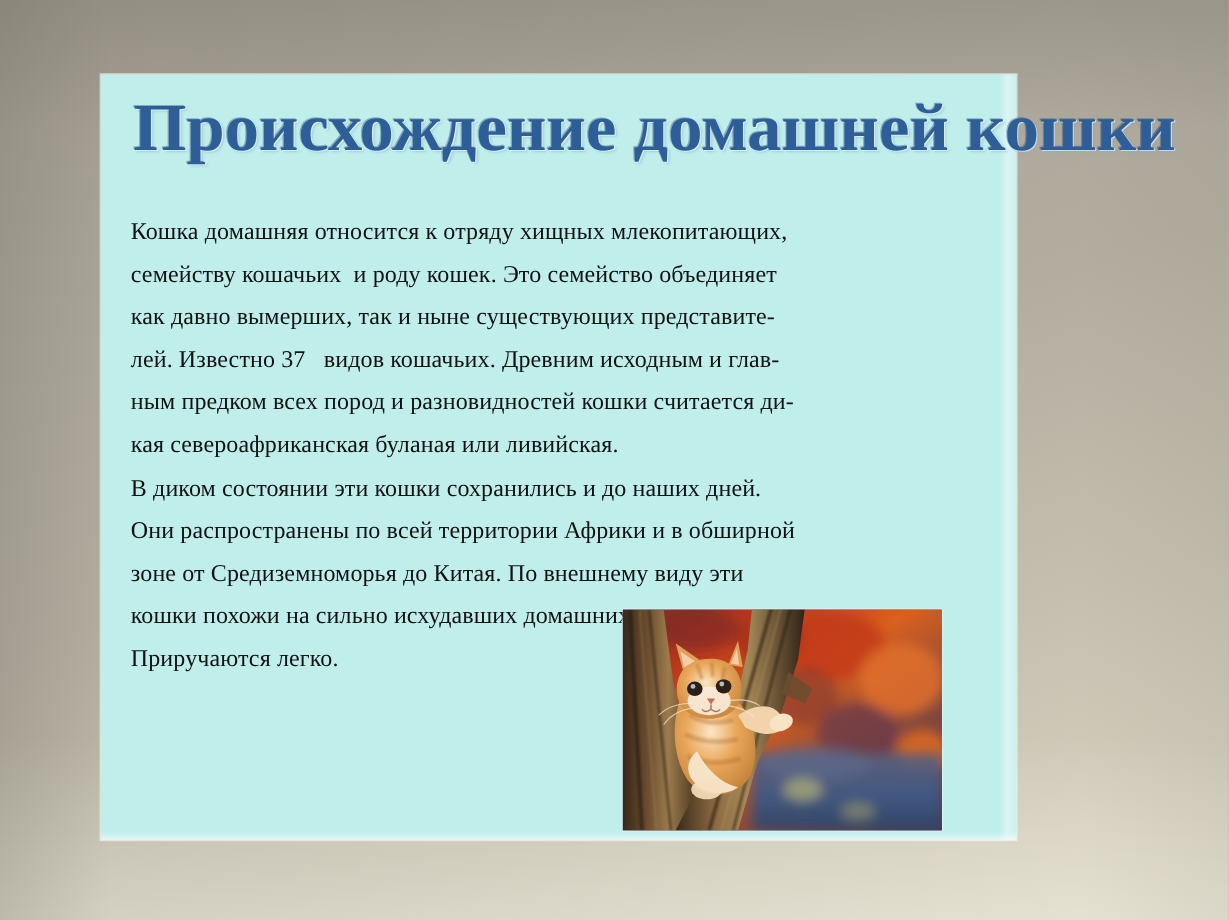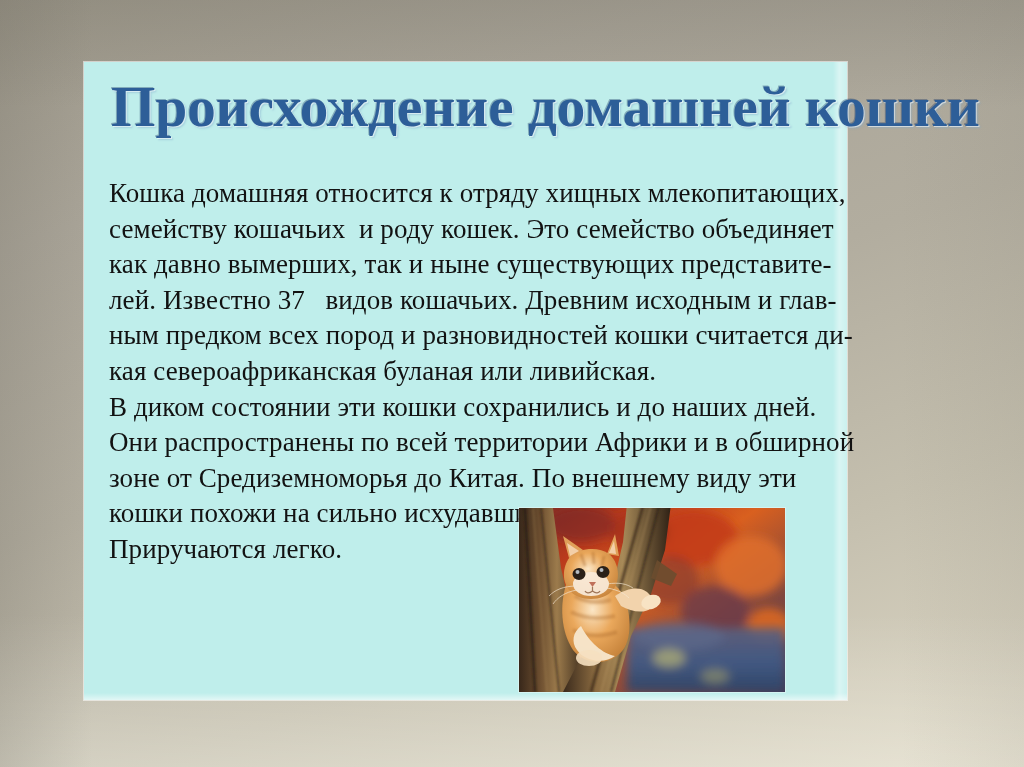--- a/index.html
+++ b/index.html
@@ -94,21 +94,21 @@
        2px 2px 2px rgba(130,170,205,0.45);
   }
 
   
   #body-text {
     position: absolute;
     left: 25px;
     top: 114px;
     width: 815px;
     font-family: "Liberation Serif", "DejaVu Serif", serif;
-    font-size: 27px;
+    font-size: 20px;
     line-height: 35.6px;
     color: #121212;
     letter-spacing: 0.1px;
   }
   #body-text p {
     margin: 0;
     white-space: pre-wrap;
   }
 
   

